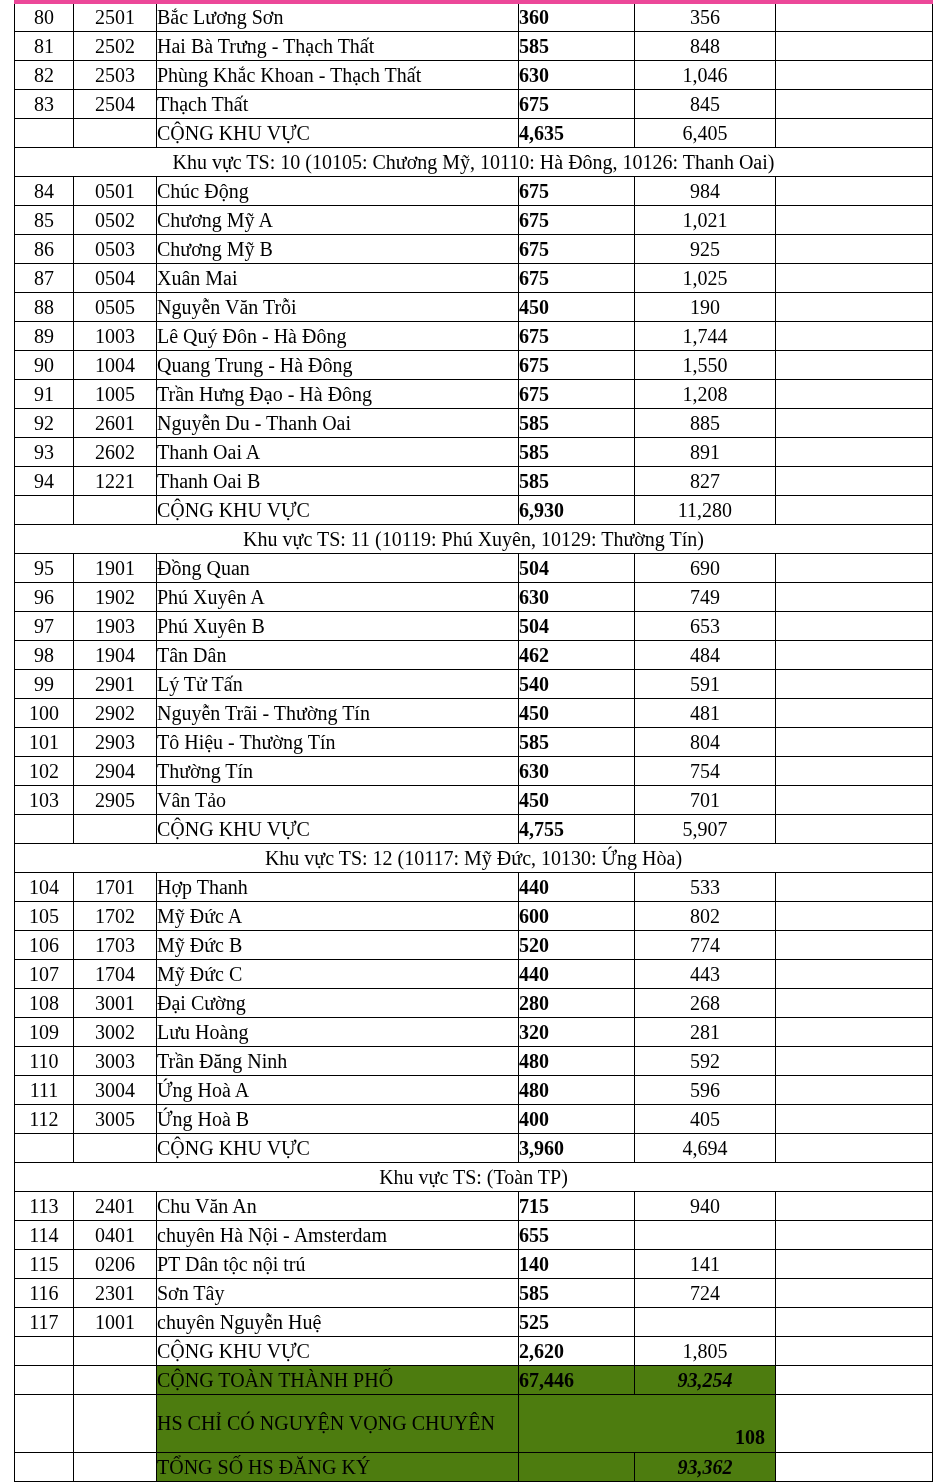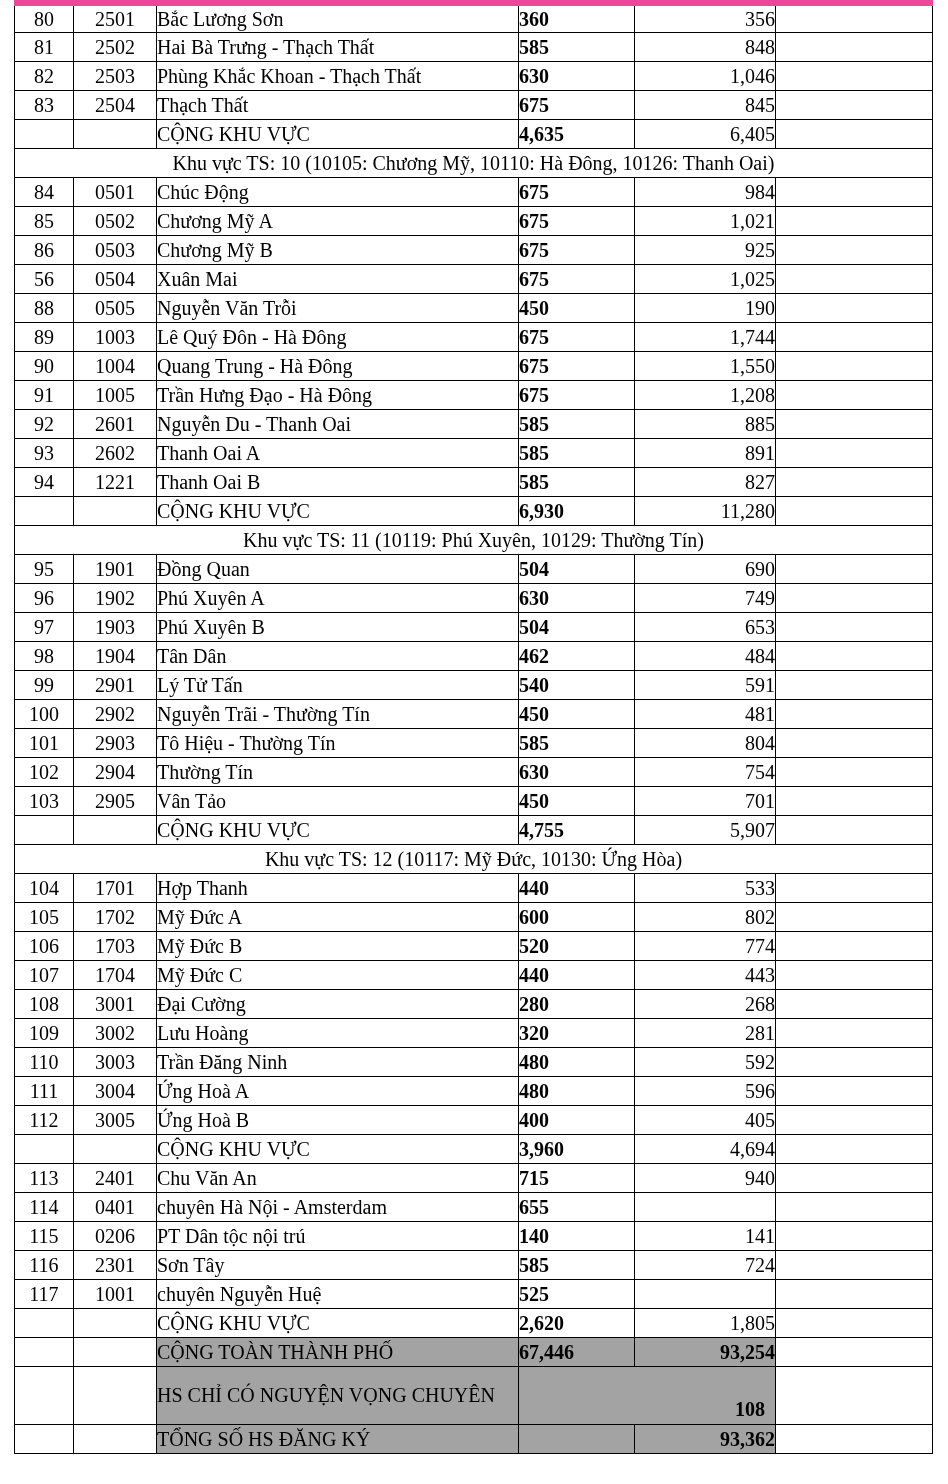--- a/index.html
+++ b/index.html
@@ -1,43 +1,43 @@
 <!DOCTYPE html>
 <html><head>
 <meta charset="utf-8">
 <style>
   html,body{margin:0;padding:0;background:#ffffff;}
   .page{width:948px;height:1484px;background:#ffffff;overflow:hidden;}
   .table-wrap{padding-left:14px;}
   table.adm{
     border-collapse:collapse;
     table-layout:fixed;
-    border-top:6px solid #ec4899;
+    border-top:4px solid #ec4899;
   }
   table.adm td{
     border:1px solid #000;
     font-family:"Liberation Serif","DejaVu Serif",serif;
     font-size:20px;
     line-height:1.1;
     color:#000;
     padding:0;
     vertical-align:middle;
     white-space:nowrap;
     overflow:hidden;
   }
   table.adm tr{height:29px;}
   table.adm tr.tall{height:58px;}
   td.stt,td.code{text-align:center;}
   td.name{text-align:left;padding-left:8px;white-space:normal;}
   td.target{padding-right:10px;font-weight:bold;}
-  td.reg{text-align:right;padding-right:10px;}
+  td.reg{text-align:center;padding-right:10px;}
   td.sec{text-align:center;}
   td.note{background:#ffffff;}
-  .hl{background:#a3a3a3;}
-  .bold{font-weight:bold;}
+  .hl{background:#4d7c0f;}
+  .bold{font-weight:bold;font-style:italic;}
   tr.tall td.merged{vertical-align:bottom;padding-bottom:4px;text-align:right;padding-right:10px;font-weight:bold;}
   tr.tall td.name{vertical-align:middle;}
 </style>
 </head>
 <body>
 
 <div class="page">
   <div class="table-wrap">
     <table class="adm">
       <colgroup>
@@ -110,21 +110,21 @@
           </tr>
           <tr>
             <td class="stt">86</td>
             <td class="code">0503</td>
             <td class="name">Chương Mỹ B</td>
             <td class="target">675</td>
             <td class="reg">925</td>
             <td class="note"></td>
           </tr>
           <tr>
-            <td class="stt">56</td>
+            <td class="stt">87</td>
             <td class="code">0504</td>
             <td class="name">Xuân Mai</td>
             <td class="target">675</td>
             <td class="reg">1,025</td>
             <td class="note"></td>
           </tr>
           <tr>
             <td class="stt">88</td>
             <td class="code">0505</td>
             <td class="name">Nguyễn Văn Trỗi</td>
@@ -346,20 +346,23 @@
             <td class="reg">405</td>
             <td class="note"></td>
           </tr>
           <tr>
             <td class="stt"></td>
             <td class="code"></td>
             <td class="name">CỘNG KHU VỰC</td>
             <td class="target">3,960</td>
             <td class="reg">4,694</td>
             <td class="note"></td>
+          </tr>
+          <tr>
+            <td class="sec" colspan="6">Khu vực TS: (Toàn TP)</td>
           </tr>
           <tr>
             <td class="stt">113</td>
             <td class="code">2401</td>
             <td class="name">Chu Văn An</td>
             <td class="target">715</td>
             <td class="reg">940</td>
             <td class="note"></td>
           </tr>
           <tr>

